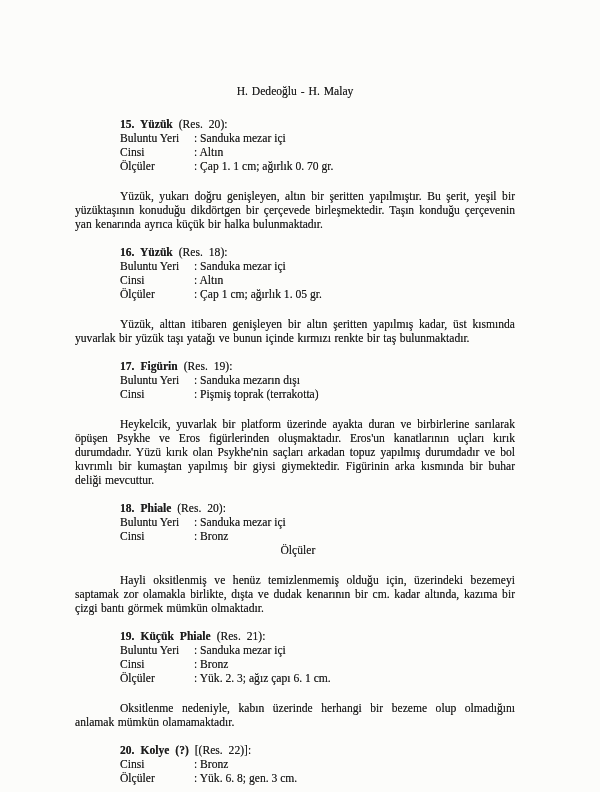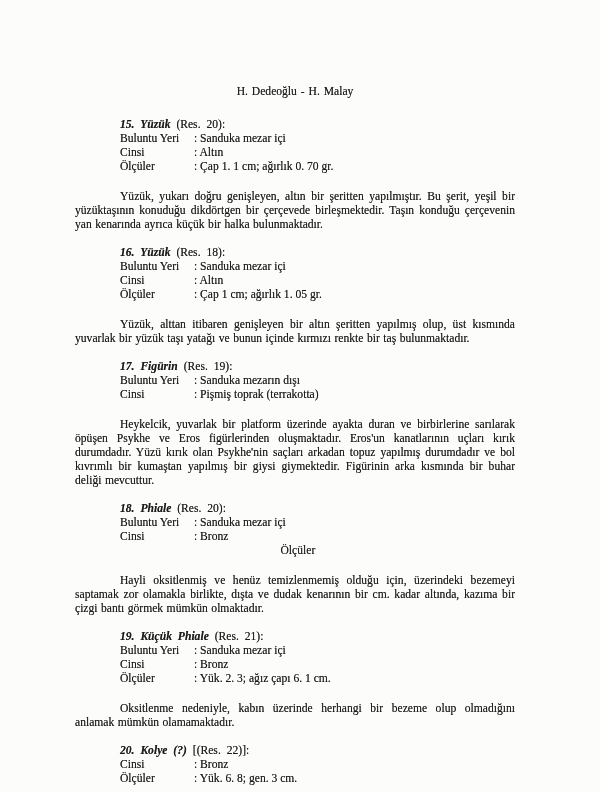--- a/index.html
+++ b/index.html
@@ -13,21 +13,21 @@
     color:#1b1b1b;
     text-shadow:0 0 .4px rgba(0,0,0,.55);
     overflow:hidden;
   }
   .page { width:600px; height:792px; position:relative; }
   .content { padding:85px 85px 0 75px; }
   .running-header { text-align:center; margin-bottom:19px; word-spacing:1px; }
   .entry { margin-top:14px; }
   .entry:first-child { margin-top:0; }
   .entry-heading { padding-left:45px; word-spacing:3px; }
-  .entry-heading .bold { font-weight:bold;font-style:italic; }
+  .entry-heading .bold { font-weight:bold; }
   .field-row { display:flex; padding-left:45px;justify-content:center; }
   .field-label { width:74px; flex:none; white-space:nowrap; }
   .field-value { flex:1; white-space:nowrap; }
   .entry-description { text-align:justify; text-indent:45px; word-spacing:.6px;margin-top:16px; }
   .page-number { margin:12px 0 12px 10px; font-size:12px; }
 </style>
 </head>
 <body>
 
 <div class="page">
@@ -59,21 +59,21 @@
             <span class="field-value">: Sanduka mezar içi</span>
     </div>
           <div class="field-row">
       <span class="field-label">Cinsi</span>
             <span class="field-value">: Altın</span>
     </div>
           <div class="field-row">
       <span class="field-label">Ölçüler</span>
             <span class="field-value">: Çap 1 cm; ağırlık 1. 05 gr.</span>
     </div>
-    <p class="entry-description">Yüzük, alttan itibaren genişleyen bir altın şeritten yapılmış olup, üst kısmında yuvarlak bir yüzük taşı yatağı ve bunun içinde kırmızı renkte bir taş bulunmaktadır.</p>
+    <p class="entry-description">Yüzük, alttan itibaren genişleyen bir altın şeritten yapılmış kadar, üst kısmında yuvarlak bir yüzük taşı yatağı ve bunun içinde kırmızı renkte bir taş bulunmaktadır.</p>
   </div>
 
   <div class="entry">
     <div class="entry-heading"><span class="bold">17. Figürin</span> <span>(Res. 19):</span></div>
     <div class="field-row">
       <span class="field-label">Buluntu Yeri</span>
             <span class="field-value">: Sanduka mezarın dışı</span>
     </div>
           <div class="field-row">
       <span class="field-label">Cinsi</span>

